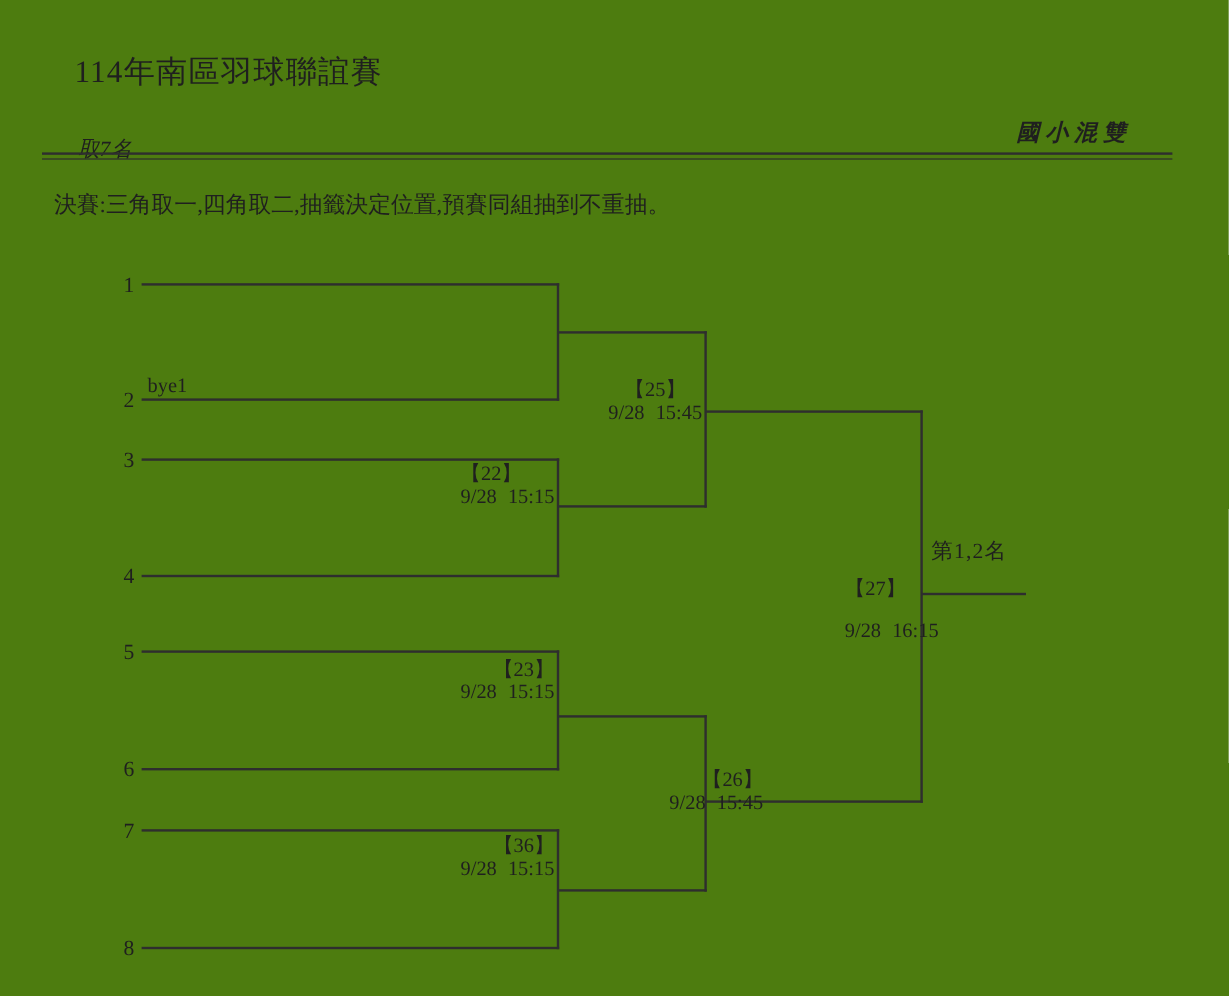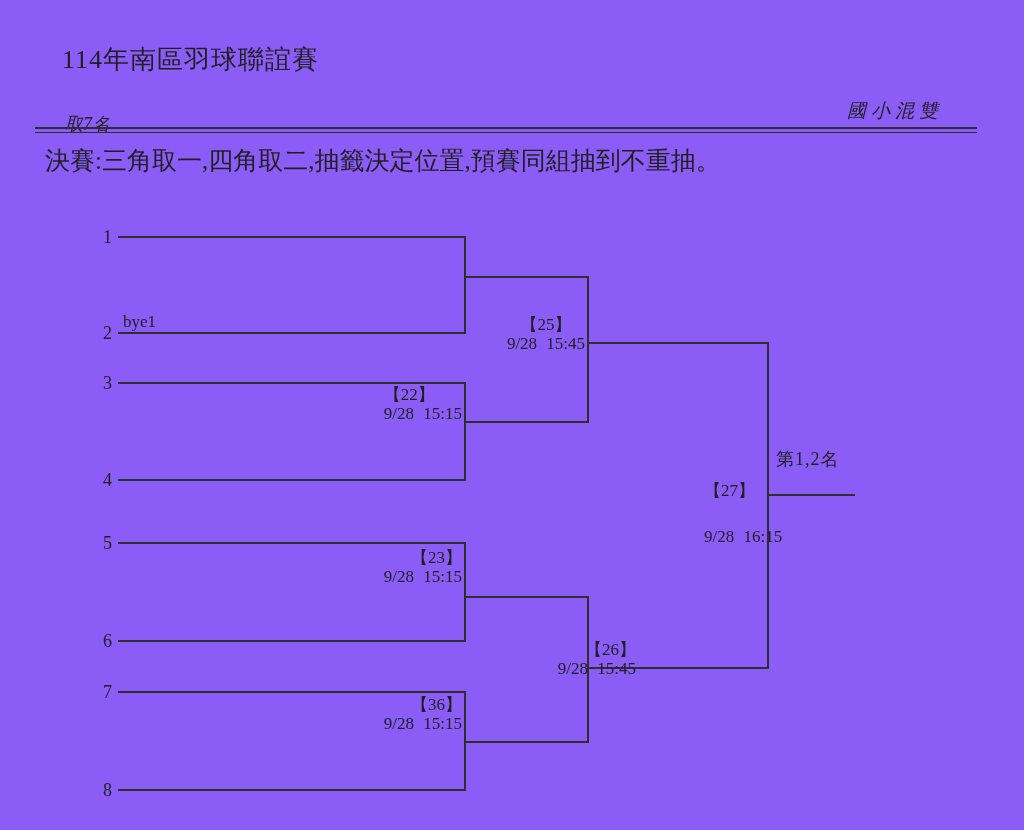--- a/index.html
+++ b/index.html
@@ -1,42 +1,42 @@
 <!DOCTYPE html>
 <html><head>
 <meta charset="utf-8">
 <style>
   html,body { margin:0; padding:0; background:#e8e8e8; }
   .page {
     position:relative; width:1024px; height:830px; margin:0 auto;
-    background:#8b5cf6; color:#1f1f1f; overflow:hidden;
+    background:#4d7c0f; color:#1f1f1f; overflow:hidden;
     font-family:"Liberation Serif","DejaVu Serif",serif;
   }
   .hline { position:absolute; height:2px; background:#2e2e2e; }
   .vline { position:absolute; width:2px; background:#2e2e2e; }
 
   .title { position:absolute; left:62px; top:42px; font-size:26px; letter-spacing:1px; white-space:nowrap; }
   .qualifier { position:absolute; left:65px; top:100px; font-size:18px; font-weight:400; font-style:italic;margin-top:12px; }
-  .category { position:absolute; top:98px; right:81px; font-size:19px; font-weight:400; font-style:italic; letter-spacing:5px; white-space:nowrap; }
+  .category { position:absolute; top:98px; right:81px; font-size:19px; font-weight:700; font-style:italic; letter-spacing:5px; white-space:nowrap; }
   .rule-double { position:absolute; left:35px; top:127px; width:942px; height:3px;
     border-top:2px solid #2e2e2e; border-bottom:1px solid #2e2e2e; box-sizing:content-box; }
-  .note { position:absolute; left:45px; top:144px; font-size:25px; white-space:nowrap; }
+  .note { position:absolute; left:45px; top:158px; font-size:19px; white-space:nowrap; }
 
   .seed-num { position:absolute; left:78px; width:34px; text-align:right; font-size:18px; line-height:22px; }
   .seed-entry { position:absolute; left:123px; font-size:17px; line-height:18px; white-space:nowrap; }
 
   .match { position:absolute; font-size:17px; line-height:19px; white-space:nowrap; }
   .match .time { word-spacing:5px; }
   .m22 { right:562px; top:385px; text-align:left; }
   .m23 { right:562px; top:548px; text-align:right; }
   .m24 { right:562px; top:695px; text-align:right; }
   .m25 { left:456px; top:315px; width:180px; text-align:center; }
   .m26 { left:456px; top:640px; width:180px; text-align:right; }
   .m27 { left:704px; top:481px; text-align:left; }
-  .m27 .mid { margin-bottom:27px; }
+  .m27 .mid { margin-bottom:16px; }
   .final-label { position:absolute; left:776px; top:447px; font-size:18px; letter-spacing:1px; white-space:nowrap; }
 </style>
 </head>
 <body>
 
 <div class="page">
 
   <div class="title">114年南區羽球聯誼賽</div>
   <div class="qualifier">取7名</div>
   <div class="category">國小混雙</div>

